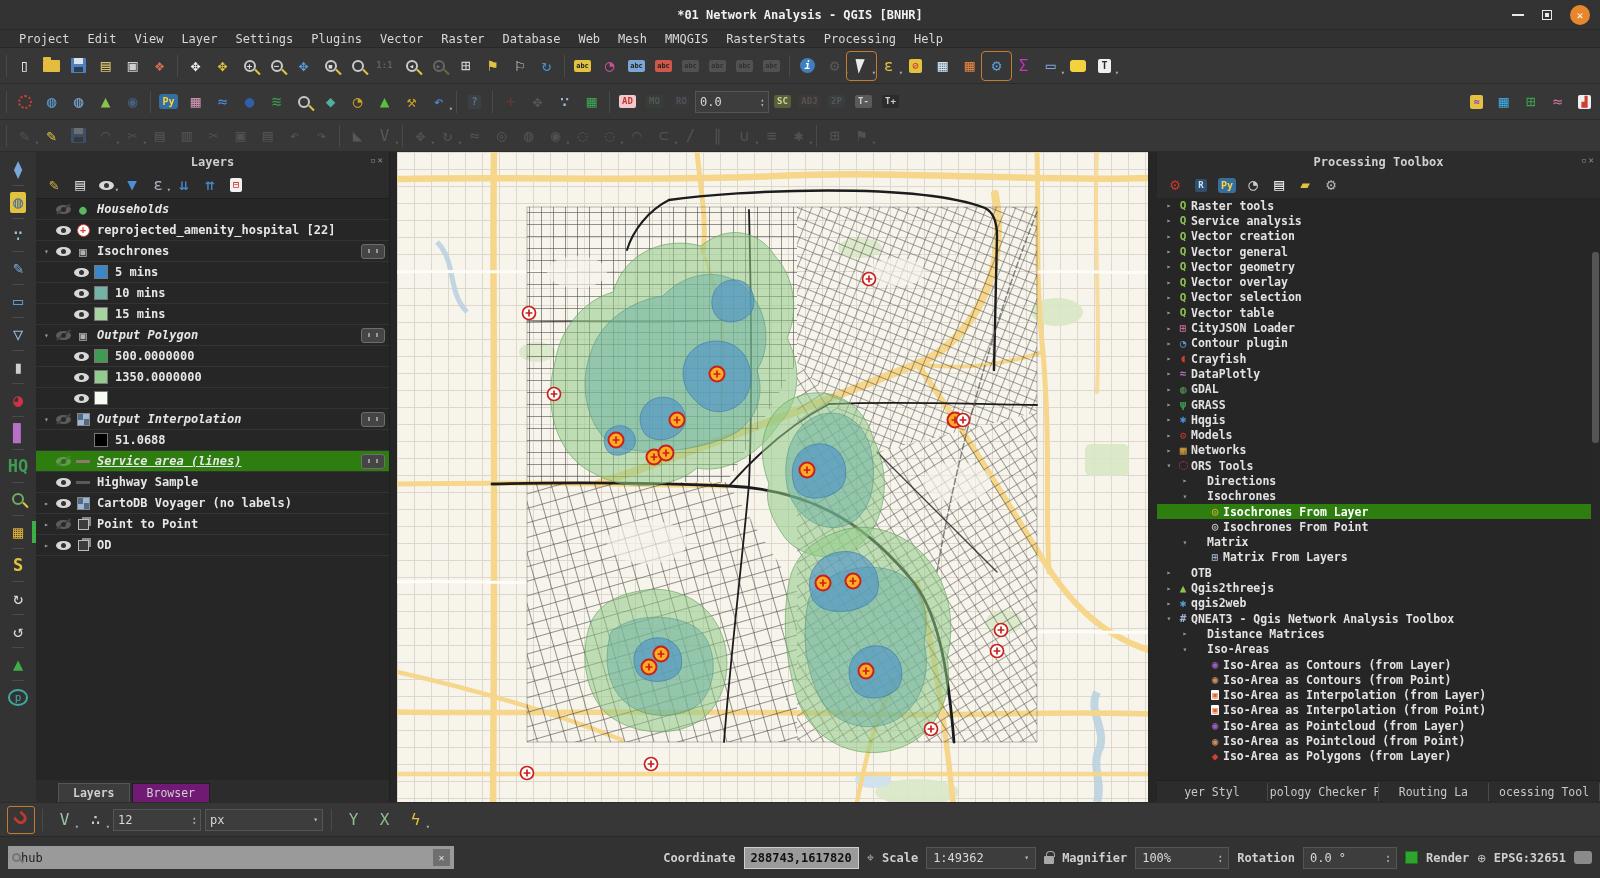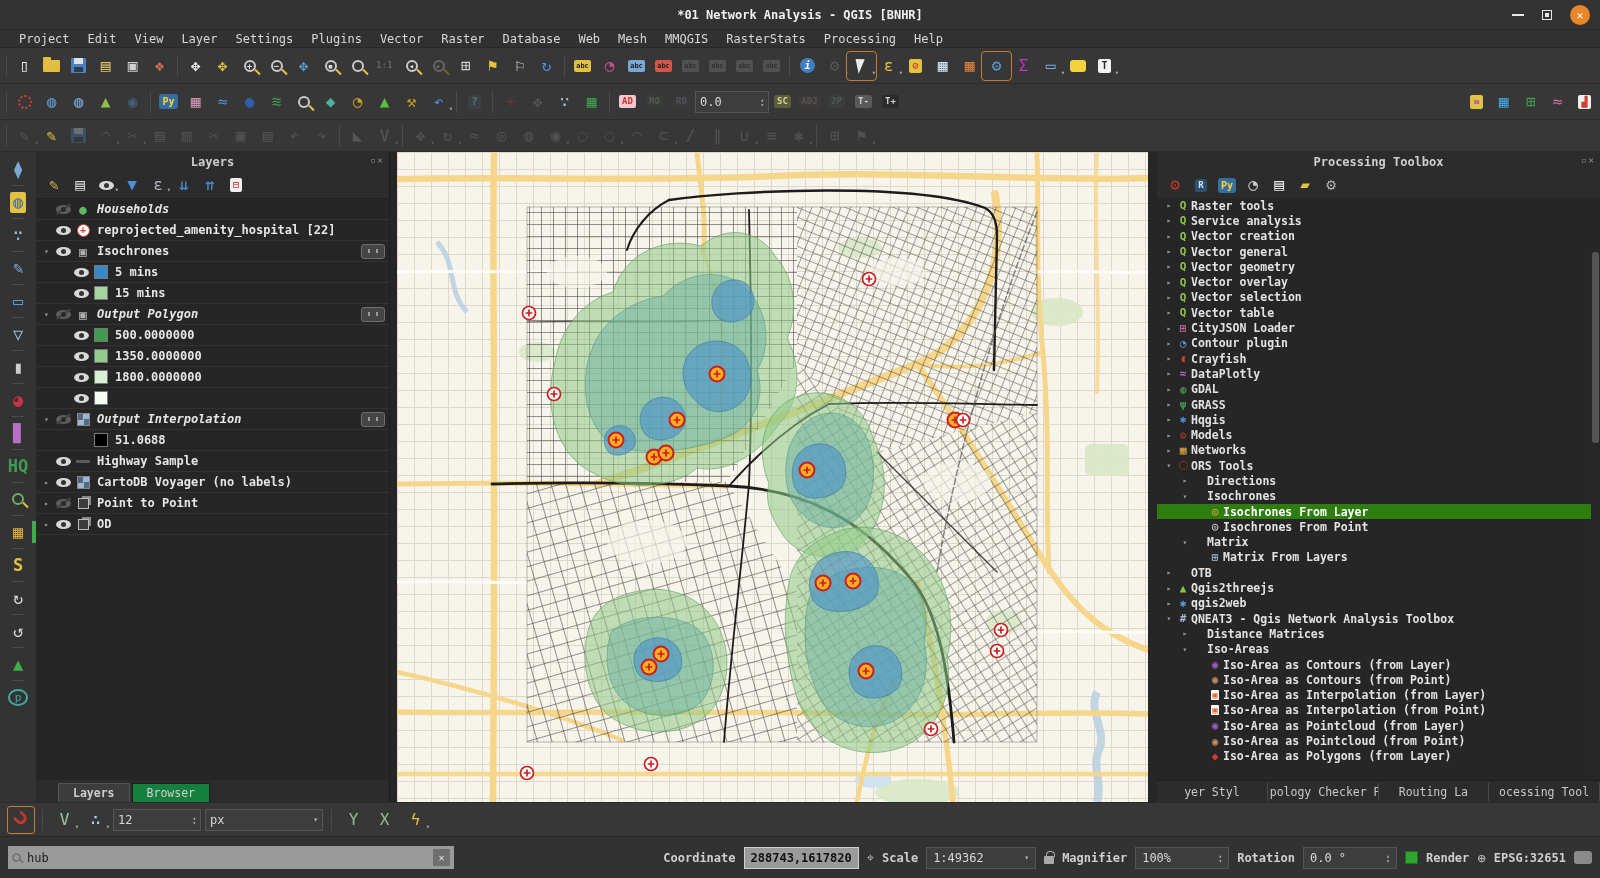--- a/index.html
+++ b/index.html
@@ -77,21 +77,21 @@
   .llab { margin-left:4px; font-weight:bold; color:#e6e6e6; white-space:nowrap; overflow:hidden; flex:1;}
   .llab.it { font-style:italic;}
   .llab.und { text-decoration:underline;}
   .indbtn { width:24px; height:15px; background:#454545; border:1px solid #6e6e6e; border-radius:3px; margin-right:4px; display:flex; align-items:center; justify-content:center; flex:none;}
   .inddots { width:10px; height:4px; border-left:2px solid #999; border-right:2px solid #999;}
   .k-hosp { width:13px; height:13px; border-radius:50%; background:#fff; border:1.5px solid #d23f31; color:#d23f31; font-size:10px; font-weight:bold; display:flex; align-items:center; justify-content:center; line-height:0;}
   .k-raster { width:13px; height:13px; background:conic-gradient(#9ab7d6 0 25%, #53697f 0 50%, #9ab7d6 0 75%, #53697f 0); border:1px solid #888;}
   .k-stack { width:11px; height:11px; border:1px solid #bbb; background:#3c3c3c; box-shadow:3px -3px 0 -1px #8a8a8a;}
 
   .ptabs { height:22px; display:flex; align-items:flex-end; padding-left:22px; gap:2px; background:#2c2c2c; flex:none;}
-  .ptab { padding:2px 14px; font-size:11.5px; color:#cfcfcf; background:#15803d; border:1px solid #1f1f1f; border-bottom:none;}
+  .ptab { padding:2px 14px; font-size:11.5px; color:#cfcfcf; background:#701a75; border:1px solid #1f1f1f; border-bottom:none;}
   .ptab.active { background:#3c3c3c; border-color:#555; font-weight:bold;}
 
   .gapL { width:7px; background:#262626; flex:none;}
   .gapR { width:9px; background:#262626; flex:none;}
   .mapwrap { width:751px; height:650px; flex:none; background:#f7f4ec; position:relative;}
   .mapwrap svg { display:block;}
 
   .right-panel { flex:1; background:#2c2c2c; display:flex; flex-direction:column; position:relative;}
   .searchwrap { padding:3px 6px 3px 6px; flex:none;}
   .searchbox { height:22px; background:#7f7f7f; display:flex; align-items:center; padding:0 6px; gap:5px;}
@@ -116,21 +116,21 @@
   .snaprow { height:34px; background:#373737; border-top:1px solid #2a2a2a; display:flex; align-items:center; padding-left:8px; gap:4px;}
   .snapbtn { width:26px; height:26px; display:flex; align-items:center; justify-content:center; position:relative; border-radius:2px;}
   .snapbtn.act { outline:1px solid #c77b2e;}
   .wspin, .wcombo { height:22px; background:#3d3d3d; border:1px solid #555; display:flex; align-items:center; padding:0 4px; color:#d8d8d8; gap:4px;}
   .wspin { width:88px;} .wcombo { width:118px;}
   .wval { flex:1; font-size:12px;}
   .spinarr { display:flex; flex-direction:column; font-size:6px; line-height:5px; color:#bbb;}
   .comboarr { font-size:8px; color:#bbb;}
 
   .statusbar { height:42px; background:#323232; display:flex; align-items:center; padding:0 8px; gap:8px; border-top:1px solid #282828;}
-  .locator { width:446px; height:23px; background:#9a9a9a; display:flex; align-items:center; padding:0 4px; gap:6px; flex:none;}
+  .locator { width:446px; height:23px; background:#9a9a9a; display:flex; align-items:center; padding:0 4px; flex:none;}
   .locator .smag{ width:9px;height:9px;border:2px solid #777;border-radius:50%;position:relative;flex:none;}
   .locator .smag::after{content:"";position:absolute;width:5px;height:2px;background:#777;right:-5px;bottom:-2px;transform:rotate(45deg);}
   .locator input{ flex:1; background:transparent; border:none; outline:none; color:#222; font-family:inherit; font-size:12px;}
   .locclear { width:17px; height:17px; background:#6f6f6f; color:#e0e0e0; display:flex; align-items:center; justify-content:center; font-size:10px; flex:none;}
   .sblabel { color:#cfcfcf; font-size:12px; font-weight:bold; white-space:nowrap;}
   .sbfield { height:22px; background:#9a9a9a; border:1px solid #cfcfcf; color:#111; display:flex; align-items:center; padding:0 6px; font-size:12px; font-weight:bold;}
   .sbcombo { height:22px; background:#3d3d3d; border:1px solid #555; color:#d8d8d8; display:flex; align-items:center; padding:0 6px; gap:6px; font-size:12px;}
   .lockic { width:10px; height:8px; background:#a8a8a8; border-radius:1px; position:relative; margin-top:4px;}
   .lockic::before{ content:""; position:absolute; top:-5px; left:1.5px; width:7px; height:5px; border:1.5px solid #a8a8a8; border-bottom:none; border-radius:4px 4px 0 0;}
   .renderchk { width:13px; height:13px; background:#2fa52f; border:1px solid #1d741d;}
@@ -696,20 +696,30 @@
             <span class="swatch" style="background: rgb(58, 135, 200);"></span>
           </span>
           <span class="llab">5 mins</span>
         </div>
         <div class="lrow" style="padding-left: 22px;">
           <span class="exp"></span>
           <span class="eyeslot">
             <span class="eyec"></span>
           </span>
           <span class="icoslot">
+            <span class="swatch" style="background: rgb(114, 180, 168);"></span>
+          </span>
+          <span class="llab">10 mins</span>
+        </div>
+        <div class="lrow" style="padding-left: 22px;">
+          <span class="exp"></span>
+          <span class="eyeslot">
+            <span class="eyec"></span>
+          </span>
+          <span class="icoslot">
             <span class="swatch" style="background: rgb(166, 211, 159);"></span>
           </span>
           <span class="llab">15 mins</span>
         </div>
         <div class="lrow">
           <span class="exp">▾</span>
           <span class="eyeslot">
             <span class="eyec off"></span>
           </span>
           <span class="icoslot">
@@ -739,30 +749,20 @@
             <span class="swatch" style="background: rgb(144, 204, 140);"></span>
           </span>
           <span class="llab">1350.0000000</span>
         </div>
         <div class="lrow" style="padding-left: 22px;">
           <span class="exp"></span>
           <span class="eyeslot">
             <span class="eyec"></span>
           </span>
           <span class="icoslot">
-            <span class="swatch" style="background: rgb(217, 239, 213);"></span>
-          </span>
-          <span class="llab">1800.0000000</span>
-        </div>
-        <div class="lrow" style="padding-left: 22px;">
-          <span class="exp"></span>
-          <span class="eyeslot">
-            <span class="eyec"></span>
-          </span>
-          <span class="icoslot">
             <span class="swatch" style="background: rgb(246, 251, 244);"></span>
           </span>
           <span class="llab"></span>
         </div>
         <div class="lrow">
           <span class="exp">▾</span>
           <span class="eyeslot">
             <span class="eyec off"></span>
           </span>
           <span class="icoslot">
@@ -773,20 +773,33 @@
             <span class="inddots"></span>
           </span>
         </div>
         <div class="lrow" style="padding-left: 22px;">
           <span class="exp"></span>
           <span class="eyeslot"></span>
           <span class="icoslot">
             <span class="swatch" style="background: rgb(0, 0, 0);"></span>
           </span>
           <span class="llab">51.0688</span>
+        </div>
+        <div class="lrow sel">
+          <span class="exp"></span>
+          <span class="eyeslot">
+            <span class="eyec off"></span>
+          </span>
+          <span class="icoslot">
+            <span class="lineswatch" style="background: rgb(141, 122, 110);"></span>
+          </span>
+          <span class="llab it und">Service area (lines)</span>
+          <span class="indbtn">
+            <span class="inddots"></span>
+          </span>
         </div>
         <div class="lrow">
           <span class="exp"></span>
           <span class="eyeslot">
             <span class="eyec"></span>
           </span>
           <span class="icoslot">
             <span class="lineswatch" style="background: rgb(90, 90, 90);"></span>
           </span>
           <span class="llab">Highway Sample</span>

